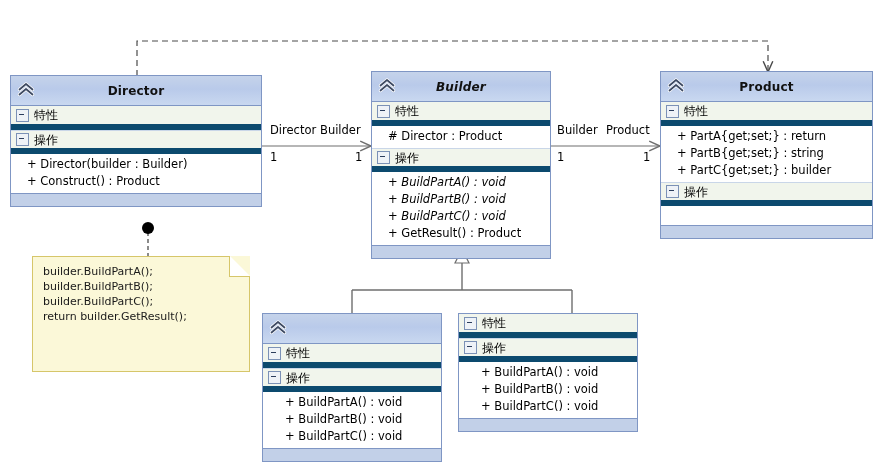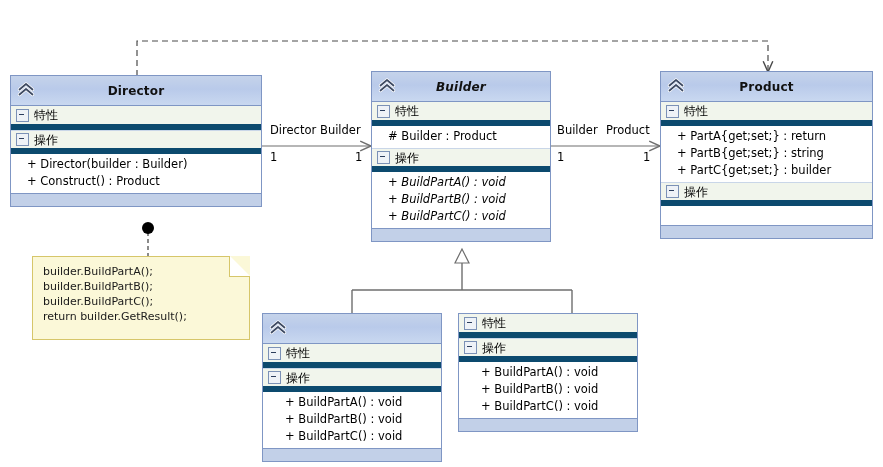--- a/index.html
+++ b/index.html
@@ -254,30 +254,31 @@
         </svg>
       </span>
       <span class="uml-title italic">Builder</span>
     </div>
     <div class="uml-body">
       <div class="compartment-header">
         <span class="minus-box"></span>
         <span class="compartment-label">特性</span>
       </div>
       <div class="member-list">
-        <div class="member">#  Builder : Product</div>
+        <div class="member">#  Director : Product</div>
       </div>
       <div class="compartment-header">
         <span class="minus-box"></span>
         <span class="compartment-label">操作</span>
       </div>
       <div class="member-list">
         <div class="member italic">+  BuildPartA() : void</div>
         <div class="member italic">+  BuildPartB() : void</div>
         <div class="member italic">+  BuildPartC() : void</div>
+        <div class="member">+  GetResult() : Product</div>
       </div>
     </div>
     <div class="uml-footer"></div>
   </div>
 
   <div class="uml-class" style="left:660px; top:71px; width:213px;">
     <div class="uml-header">
       <span class="chev-icon">
         <svg viewBox="0 0 18 18" width="18" height="18">
           <path d="M2.5,8.5 L9,3 L15.5,8.5" fill="none" stroke="#ffffff" stroke-width="3.4" stroke-linejoin="round" stroke-linecap="round"></path>
@@ -348,21 +349,21 @@
       </div>
       <div class="member-list">
         <div class="member center">+  BuildPartA() : void</div>
         <div class="member center">+  BuildPartB() : void</div>
         <div class="member center">+  BuildPartC() : void</div>
       </div>
     </div>
     <div class="uml-footer"></div>
   </div>
 
-  <div class="uml-note" style="left:32px; top:256px; width:218px; height:84px;">
+  <div class="uml-note" style="left:32px; top:256px; width:218px; height:116px;">
     <div class="note-fold"></div>
     <div class="note-fold-tri"></div>
     <div class="note-text">builder.BuildPartA();
 builder.BuildPartB();
 builder.BuildPartC();
 return builder.GetResult();</div>
   </div>
 
 </div>
 

